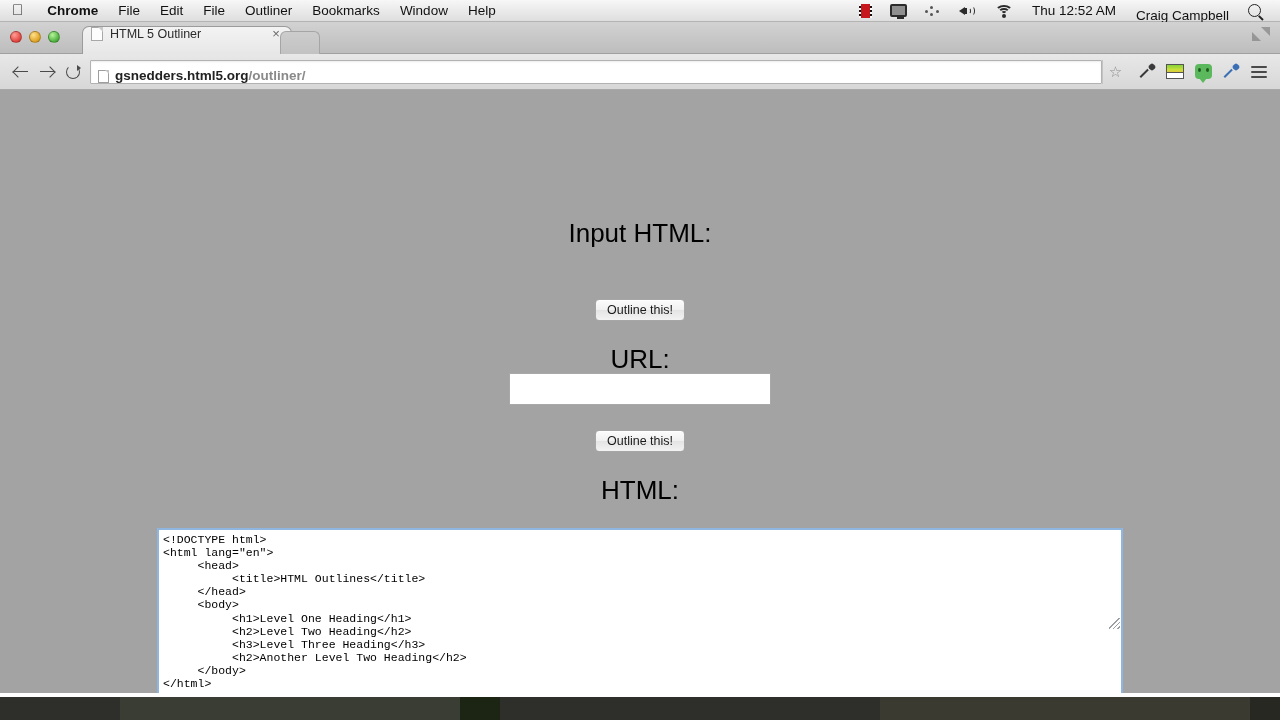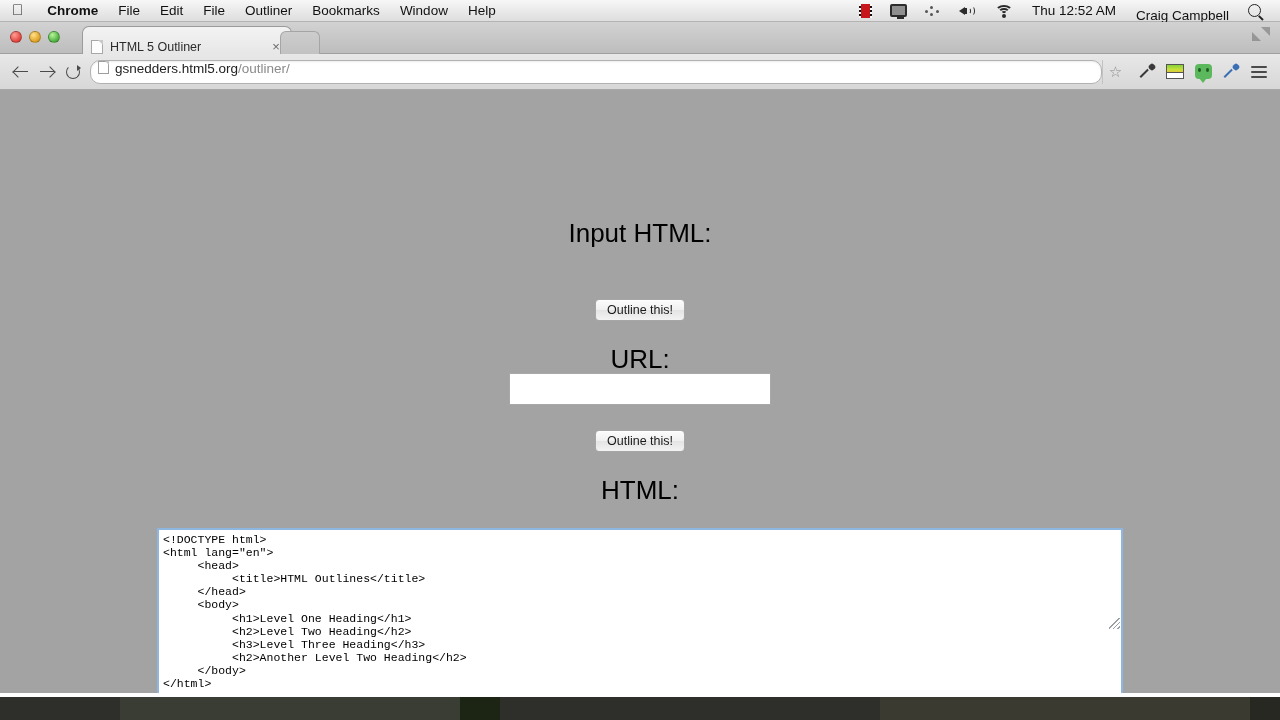--- a/index.html
+++ b/index.html
@@ -101,21 +101,21 @@
   .light.red    { background: radial-gradient(circle at 35% 30%, #ff9d96, #e0443e 70%); }
   .light.yellow { background: radial-gradient(circle at 35% 30%, #ffe08a, #dea123 70%); }
   .light.green  { background: radial-gradient(circle at 35% 30%, #b7f59a, #4caf3e 70%); }
 
   #tab-active {
     position: absolute; left: 82px; top: 4px;
     width: 210px; height: 28px;
     background: linear-gradient(to bottom, #f3f3f3, #e7e7e7);
     border: 1px solid #9b9b9b; border-bottom: none;
     border-radius: 7px 7px 0 0;
-    display: flex; align-items: flex-end; padding: 0 8px;
+    display: flex; align-items: flex-start; padding: 0 8px;
   }
   .favicon {
     width: 12px; height: 14px; background: #fdfdfd;
     border: 1px solid #a8a8a8; position: relative; flex: none; margin-right: 7px;
   }
   .favicon::after {
     content:""; position:absolute; right:-1px; top:-1px;
     border-left:5px solid transparent; border-top:5px solid #c9c9c9;
   }
   #tab-title {
@@ -162,23 +162,24 @@
     border-top-color: transparent; position: relative;
   }
   .reload::after {
     content:""; position:absolute; right:-2px; top:-1px;
     border-left:4px solid #4a4a4a; border-top:3px solid transparent;
     border-bottom:3px solid transparent;
   }
 
   #omnibox {
     flex: 1; height: 24px; margin: 0 6px 0 4px;
-    background: #fff; border: 1px solid #b2b2b2; border-radius: 10px;
-    display: flex; align-items: flex-start; padding: 0 4px;
+    background: #fff; border: 1px solid #b2b2b2; border-radius: 1px;
+    display: flex; align-items: flex-end; padding: 0 4px;
     box-shadow: inset 0 1px 2px rgba(0,0,0,.08);
+    font-weight: bold;
   }
   .page-icon {
     width: 11px; height: 13px; background: #fff; border: 1px solid #9e9e9e;
     position: relative; flex: none; margin: 0 6px 0 3px;
   }
   .page-icon::after {
     content:""; position:absolute; right:-1px; top:-1px;
     border-left:4px solid transparent; border-top:4px solid #c4c4c4;
   }
   #url-text { font-size: 13.5px; color: #222; white-space: nowrap; }

